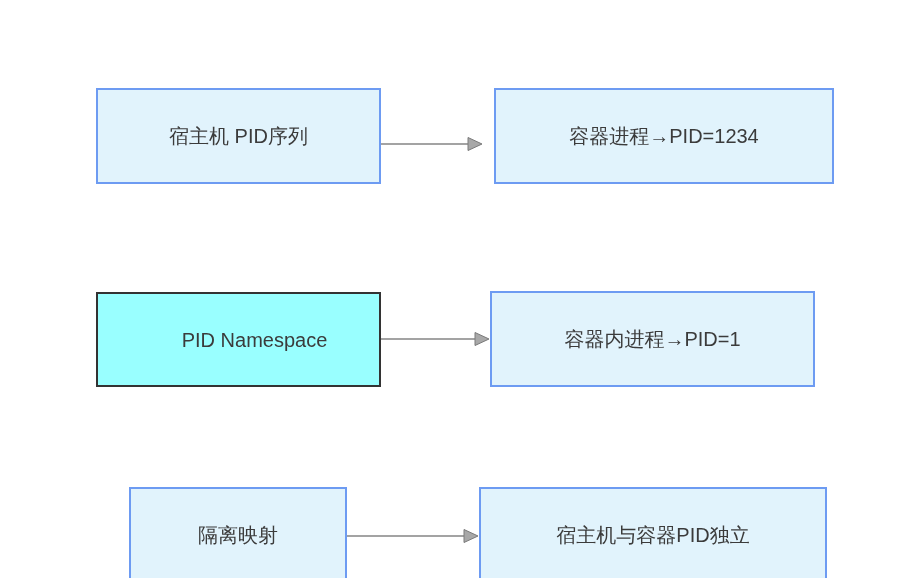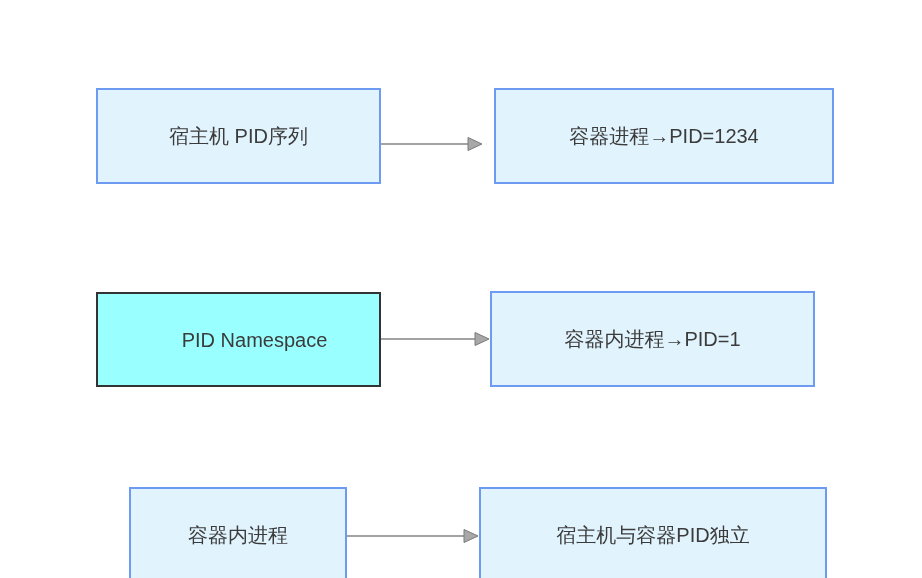--- a/index.html
+++ b/index.html
@@ -92,20 +92,20 @@
 
   <div class="node highlight" id="box-pid-namespace">
     <span>PID Namespace</span>
   </div>
 
   <div class="node" id="box-inner-proc">
     <span>容器内进程→PID=1</span>
   </div>
 
   <div class="node" id="box-isolation-map">
-    <span>容器内进程</span>
+    <span>隔离映射</span>
   </div>
 
   <div class="node" id="box-pid-independent">
     <span>宿主机与容器PID独立</span>
   </div>
 
 </div>
 
 </body></html>

